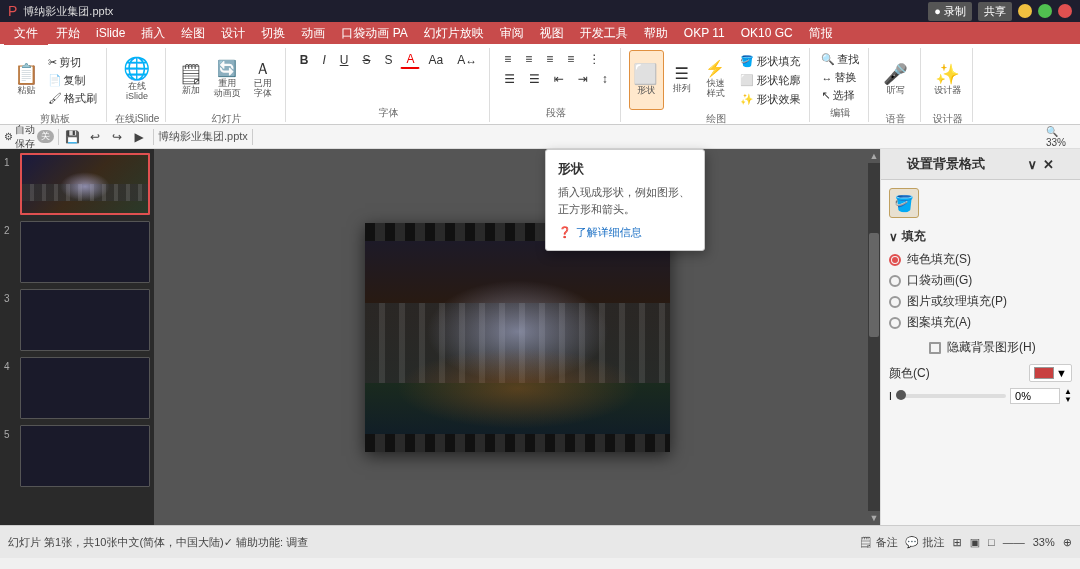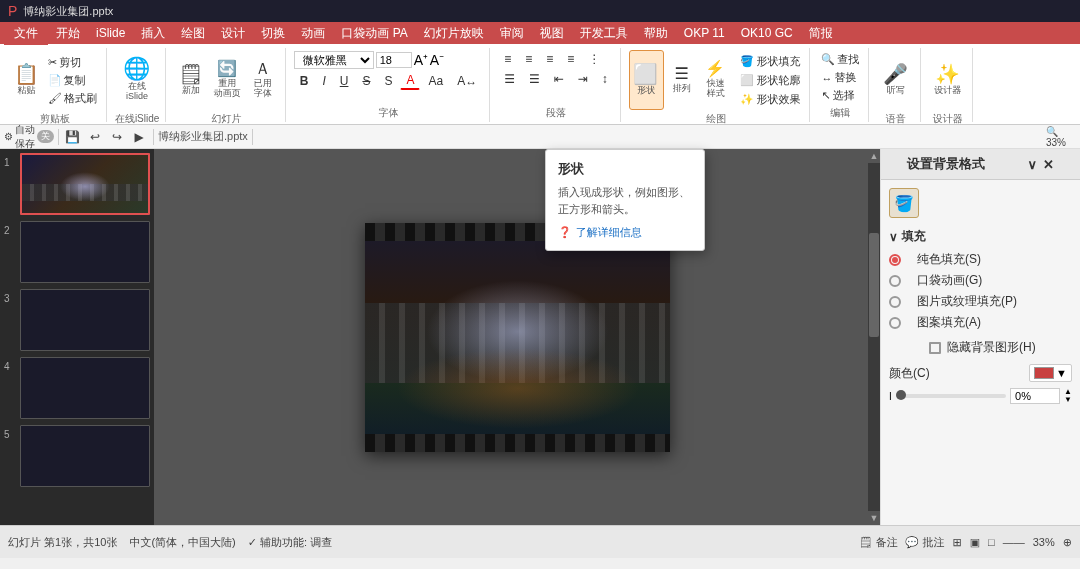--- a/index.html
+++ b/index.html
@@ -266,21 +266,21 @@
       color: #333;
       margin-bottom: 6px;
       display: flex;
       align-items: center;
       gap: 4px;
     }
     .radio-group { display: flex; flex-direction: column; gap: 4px; margin-bottom: 8px; }
     .radio-item {
       display: flex;
       align-items: center;
-      gap: 16px;
+      gap: 6px;
       font-size: 12px;
       color: #333;
       cursor: pointer;
     }
     .radio-circle {
       width: 12px; height: 12px;
       border-radius: 50%;
       border: 2px solid #999;
       display: flex; align-items: center; justify-content: center;
     }
@@ -408,21 +408,20 @@
     
     .status-bar {
       height: 24px;
       background: #e8e8e8;
       border-top: 1px solid #ccc;
       display: flex;
       align-items: center;
       padding: 16px 8px;
       font-size: 11px;
       color: #444;
-      gap: 12px;
     }
     .status-right {
       margin-left: auto;
       display: flex;
       align-items: center;
       gap: 8px;
     }
 
     
     .v-scrollbar {
@@ -499,20 +498,27 @@
       cursor: pointer;
     }
   </style>
 </head>
 <body>
 
 <div class="title-bar">
   <div class="title-bar-left">
     <span style="color:#e05050; font-size:14px;">P</span>
     <span style="color:#ddd;">博纳影业集团.pptx</span>
+  </div>
+  <div class="title-bar-right">
+    <span style="background:#555;padding:2px 6px;border-radius:2px;color:#fff;font-size:11px;cursor:pointer;">● 录制</span>
+    <span style="background:#555;padding:2px 6px;border-radius:2px;color:#fff;font-size:11px;cursor:pointer;">共享</span>
+    <span class="title-bar-btn tb-min"></span>
+    <span class="title-bar-btn tb-max"></span>
+    <span class="title-bar-btn tb-cls"></span>
   </div>
 </div>
 
 <div class="menu-bar">
   <span class="file-tab">文件</span>
   <span class="menu-item">开始</span>
   <span class="menu-item">iSlide</span>
   <span class="menu-item">插入</span>
   <span class="menu-item">绘图</span>
   <span class="menu-item">设计</span>
@@ -580,28 +586,20 @@
           <div class="icon-area" style="font-size:16px;">Ａ</div>
           <span class="small-label">已用<br>字体</span>
         </div>
       </div>
       <div class="ribbon-group-label">幻灯片</div>
     </div>
 
     <div class="ribbon-group" style="min-width:130px;">
       <div style="display:flex;flex-direction:column;gap:2px;width:100%;">
         <div style="display:flex;align-items:center;gap:2px;">
-          <select class="font-select">
-            <option>微软雅黑</option>
-          </select>
-          <input class="font-size-input" value="18" style="">
-          <span style="font-size:14px;cursor:pointer;">A⁺</span>
-          <span style="font-size:14px;cursor:pointer;">A⁻</span>
-        </div>
-        <div style="display:flex;align-items:center;gap:2px;">
           <span class="font-btn"><b>B</b></span>
           <span class="font-btn"><i>I</i></span>
           <span class="font-btn"><u>U</u></span>
           <span class="font-btn"><s>S</s></span>
           <span class="font-btn">S</span>
           <span class="font-btn" style="color:#e00;border-bottom:2px solid #e00;">A</span>
           <span class="font-btn">Aa</span>
           <span class="font-btn">A↔</span>
         </div>
       </div>

